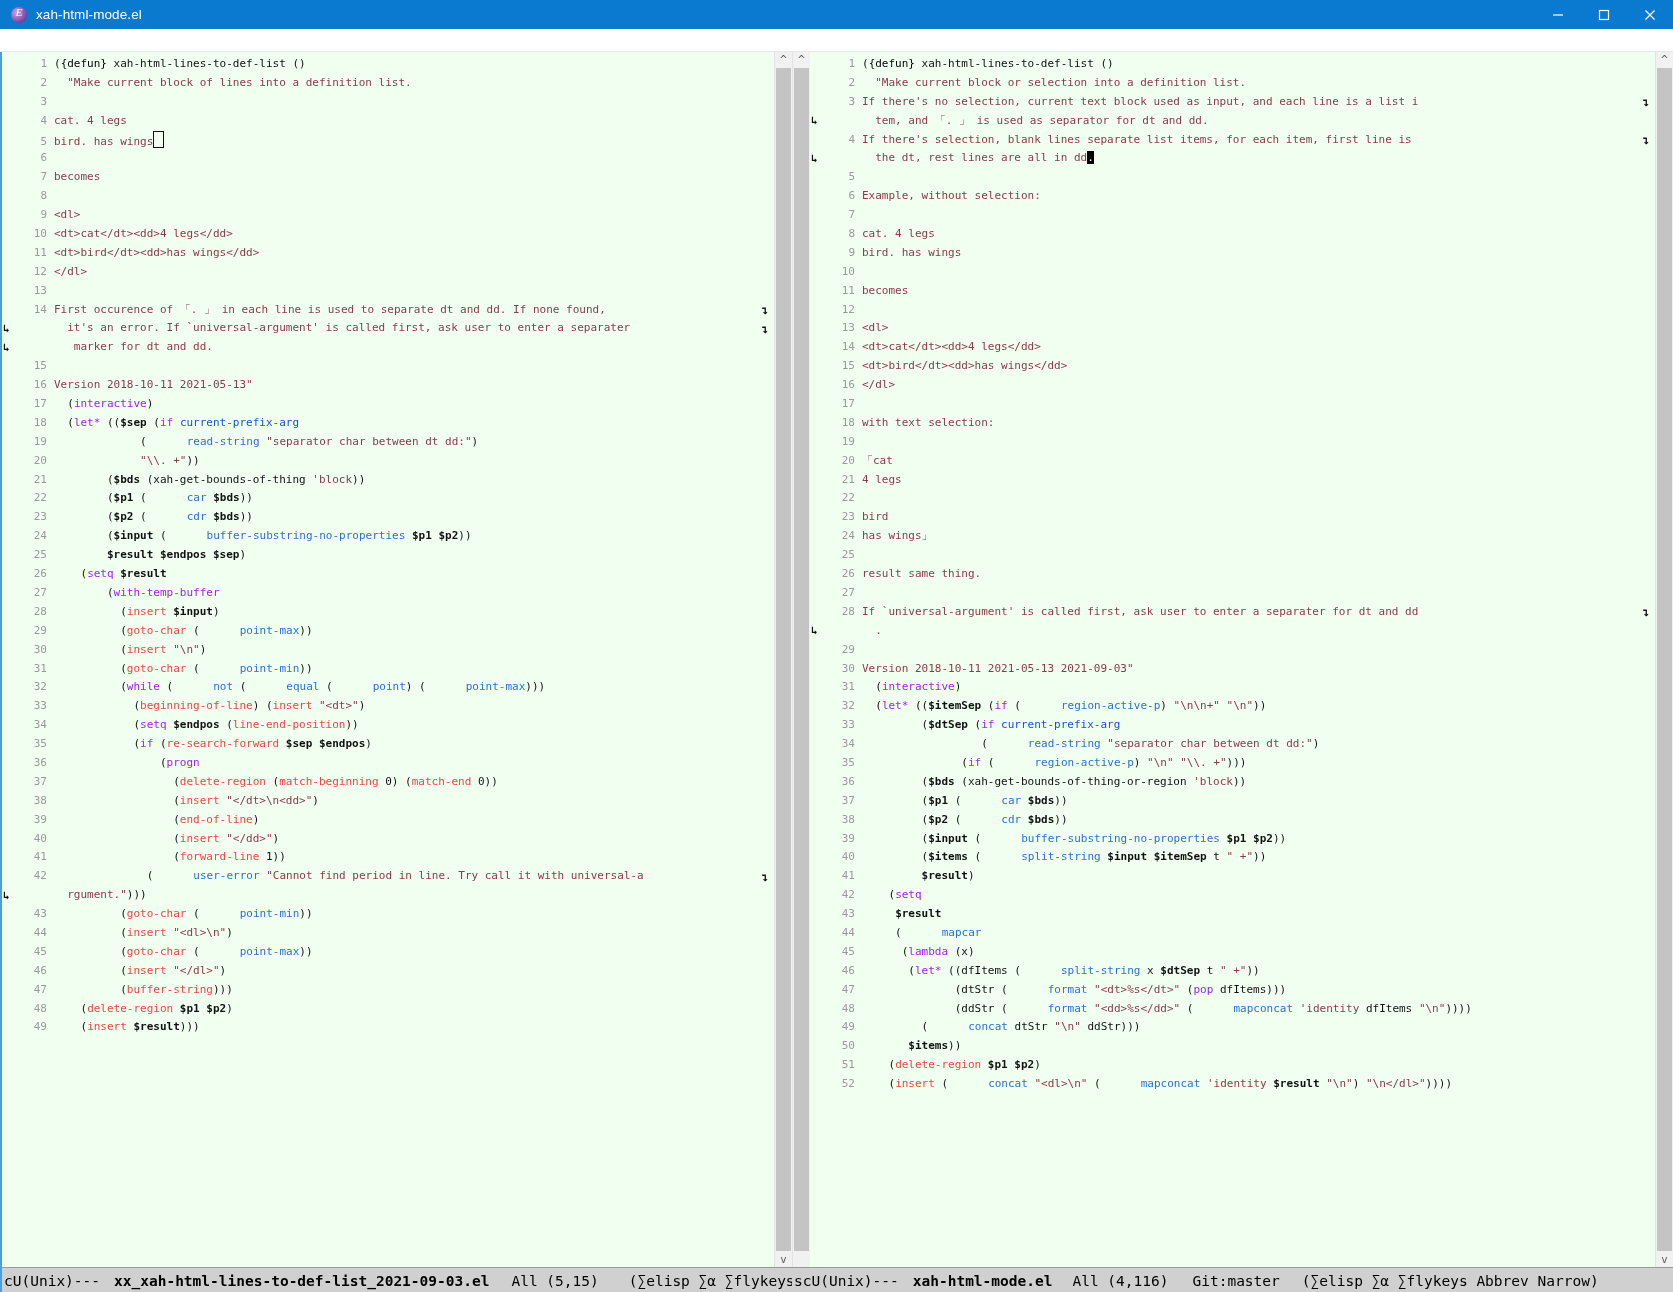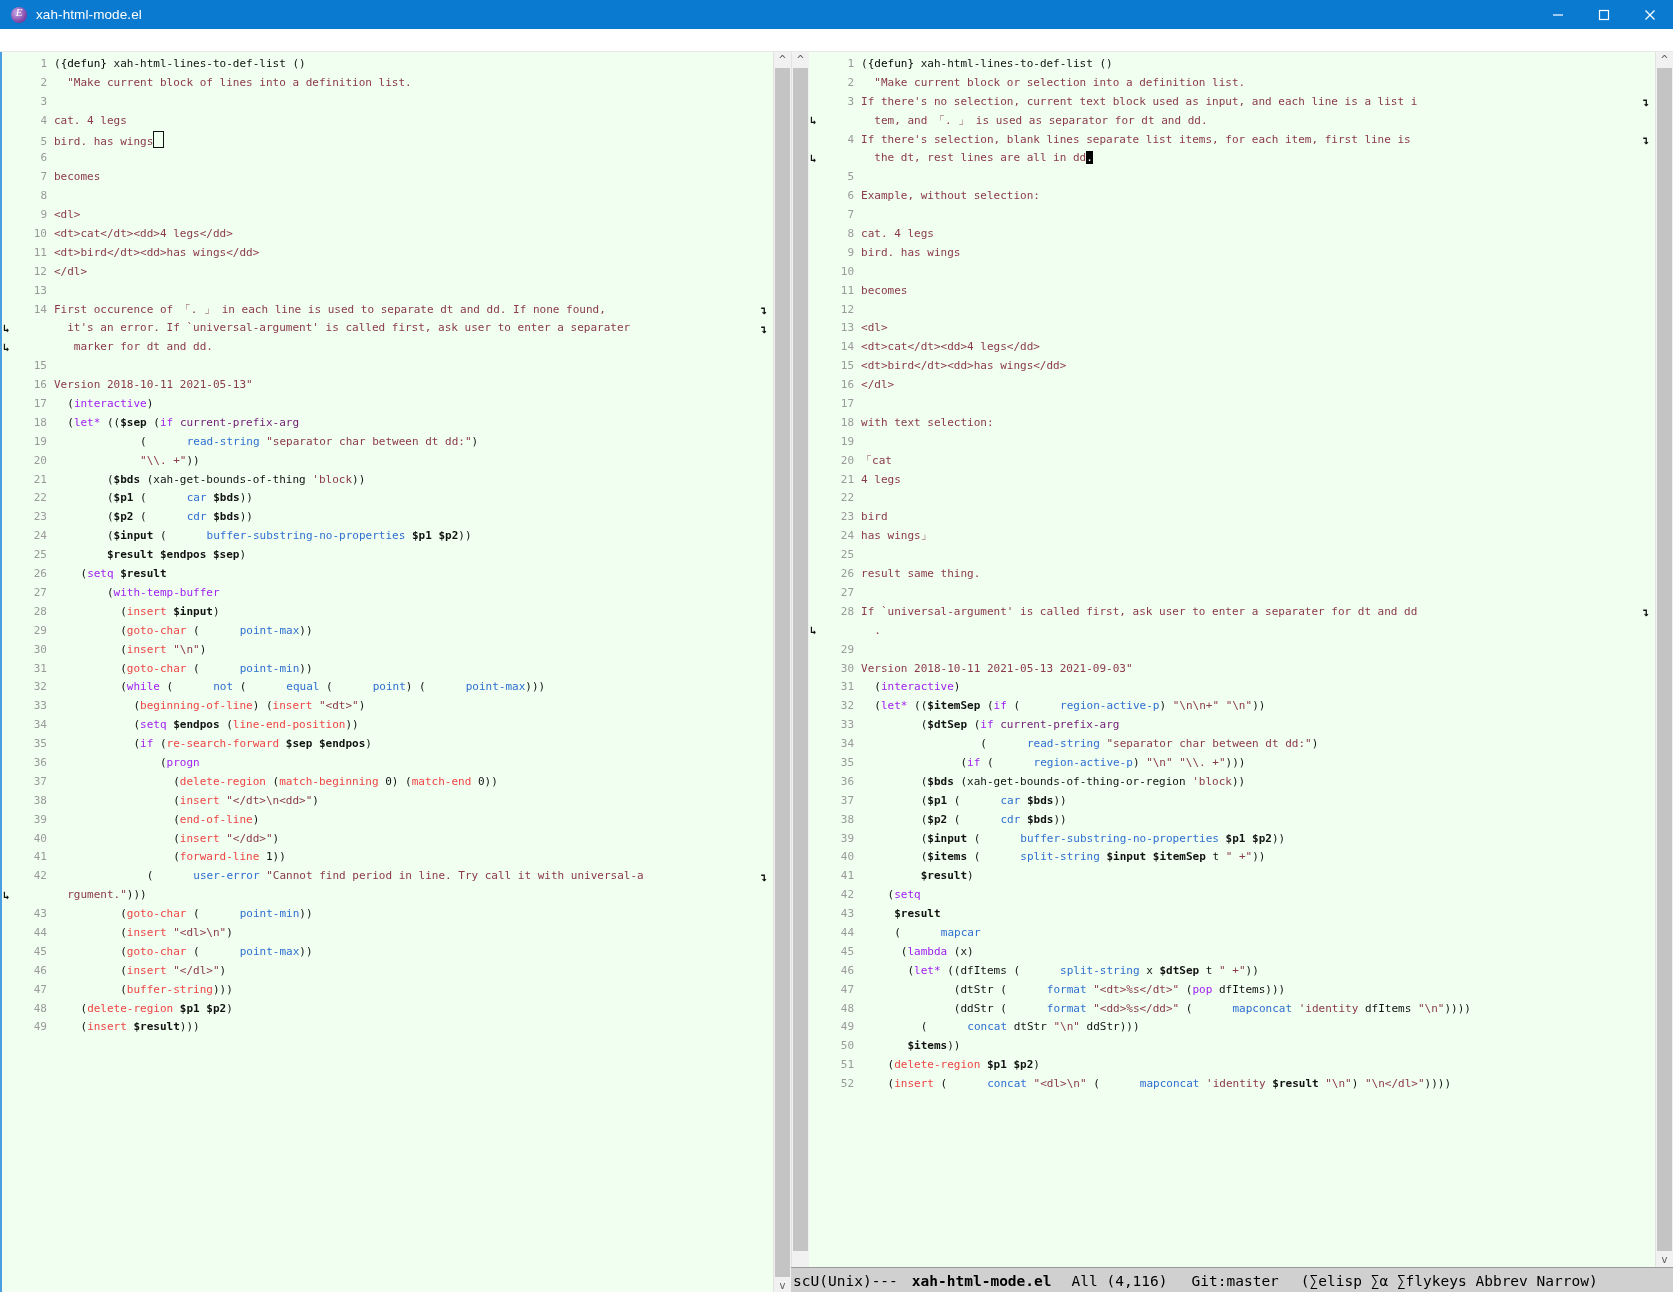--- a/index.html
+++ b/index.html
@@ -58,21 +58,21 @@
     font-size:11px;line-height:18.9px;white-space:pre;padding-top:3px;
   }
   .ln{display:block;height:18.9px;}
   .num{display:inline-block;width:34px;text-align:right;color:#9a9a9a;
     margin-right:7px;}      
   .f-kw{color:#a020f0;}
   .f-str{color:#8b3a48;}      
   .f-doc{color:#8b3a48;}
   .f-fn{color:#2f6fd0;margin-left:40px;}       
   .f-fn2{color:#ef4444;}      
-  .f-var{color:#701a75;}      
+  .f-var{color:#1d4ed8;}      
   .f-bold{color:#111;font-weight:bold;}
   .f-plain{color:#111;}
   .cursor{background:#000;color:#f0fff0;}
   .cursor-hollow{display:inline-block;width:9px;height:15px;
     border:1.5px solid #111;vertical-align:-3px;}
   
   .modeline{
     height:25px;background:#d0d0d0;border-top:1px solid #9a9a9a;
     display:flex;align-items:center;font-size:14.5px;color:#000;
     white-space:pre;overflow:hidden;font-family:"DejaVu Sans Mono",monospace;
@@ -128,20 +128,26 @@
           <span class="arrow" style="top: 251.7px;">↴</span>
           <span class="arrow" style="top: 270.6px;">↴</span>
           <span class="arrow" style="top: 818.7px;">↴</span>
         </div>
       <div class="sbar">
         <div class="arr up">^</div>
         <div class="thumb" style="top:16px;bottom:16px;"></div>
         <div class="arr dn">v</div>
       </div>
     </div>
+    <div class="modeline">
+      <span style="padding-left:2px">cU(Unix)---</span>
+      <span style="padding-left:14px" class="bold">xx_xah-html-lines-to-def-list_2021-09-03.el</span>
+      <span style="padding-left:22px">All (5,15)</span>
+      <span style="padding-left:30px">(∑elisp ∑α ∑flykeys</span>
+    </div>
   </div>
 
   <div class="pane pane-right">
     <div class="textarea-wrap">
       <div class="sbar">
         <div class="arr up">^</div>
         <div class="thumb" style="top:16px;bottom:16px;"></div>
       </div>
       <div class="fringe">
           <span class="cont" style="top: 62.7px;">↳</span>

